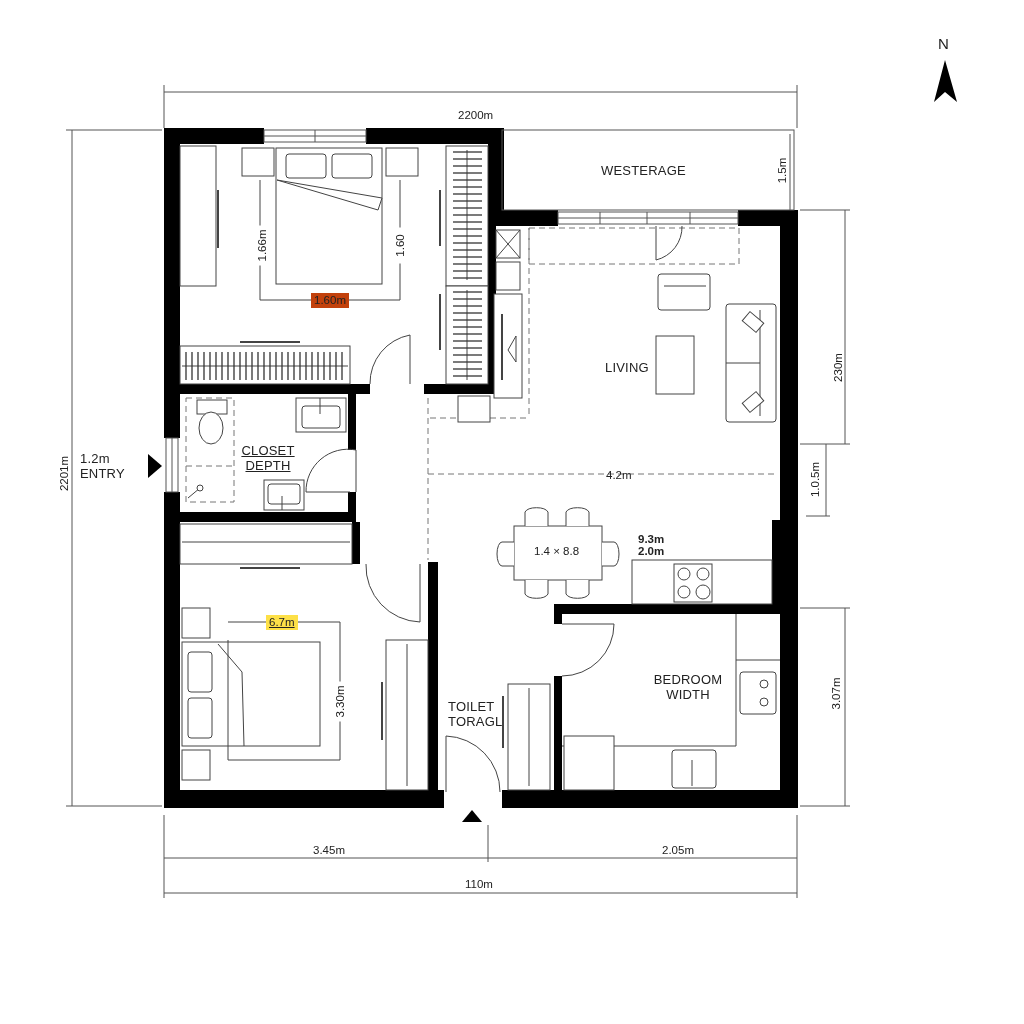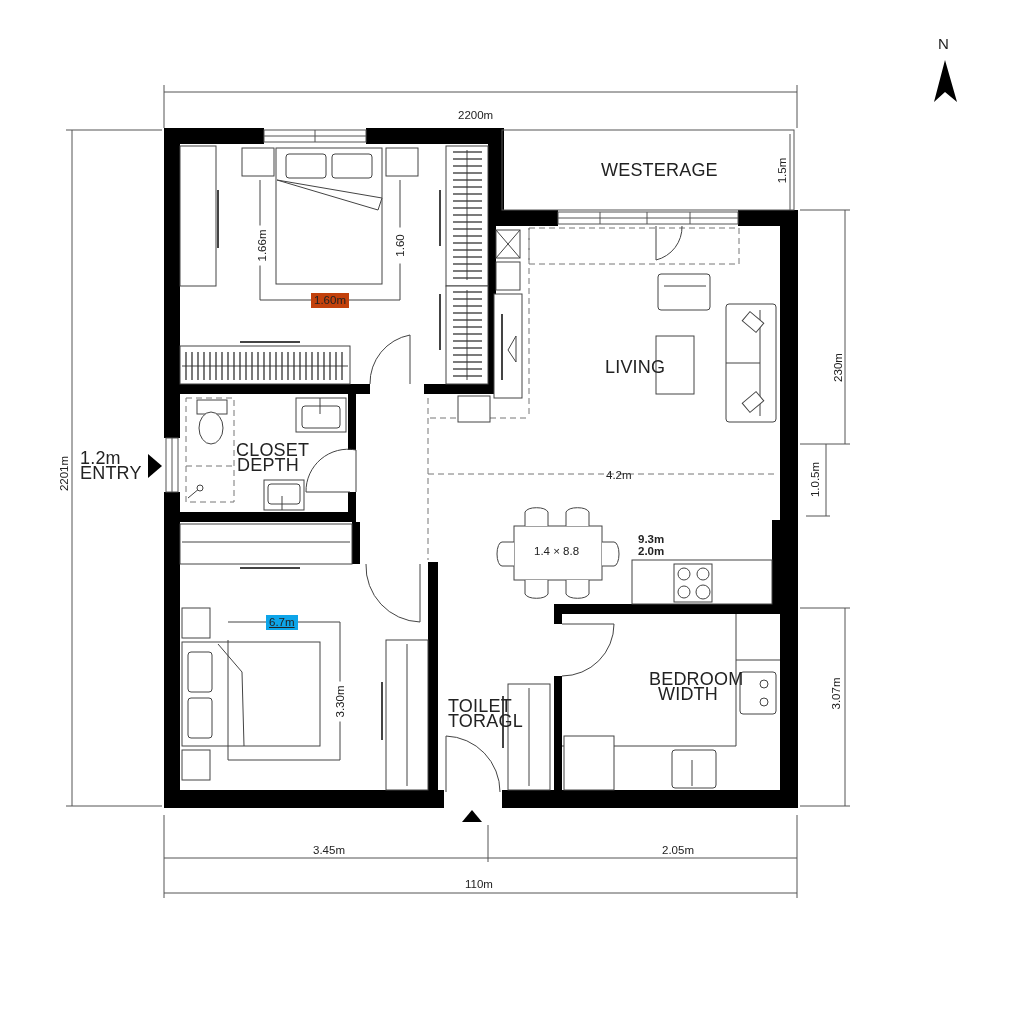--- a/index.html
+++ b/index.html
@@ -2,21 +2,21 @@
 <html><head>
 <meta charset="utf-8">
 <style>
   html, body { margin: 0; padding: 0; background: #ffffff; }
   body { width: 1024px; height: 1024px; position: relative; overflow: hidden;
          font-family: "Liberation Sans", "DejaVu Sans", sans-serif; color: #222; }
   #plan { position: absolute; left: 0; top: 0; width: 1024px; height: 1024px; }
   .lbl { position: absolute; font-size: 12px; color: #222; line-height: 15px; white-space: nowrap; }
   .lbl.center { text-align: center; }
   .lbl.vert { transform: rotate(-90deg); transform-origin: center center; }
-  .room-lbl { font-size: 18px; letter-spacing: 0.2px; }
+  .room-lbl { font-size: 13px; letter-spacing: 0.2px; }
   .dim-lbl { font-size: 11.5px; }
 </style>
 </head>
 <body>
 
 <svg id="plan" viewBox="0 0 1024 1024" xmlns="http://www.w3.org/2000/svg">
   <defs>
     <marker id="tick" markerWidth="6" markerHeight="6" refX="3" refY="3" orient="auto">
       <path d="M0,0 L6,6" stroke="#444" stroke-width="1"></path>
     </marker>
@@ -363,39 +363,39 @@
 <div class="lbl dim-lbl vert" style="left:814px;top:686px;width:44px;text-align:center;">3.07m</div>
 <div class="lbl dim-lbl" style="left:606px;top:468px;">4.2m</div>
 <div class="lbl dim-lbl" style="left:313px;top:843px;">3.45m</div>
 <div class="lbl dim-lbl" style="left:626px;top:843px;margin-left:36px;">2.05m</div>
 <div class="lbl dim-lbl" style="left:465px;top:877px;">110m</div>
 
 <div class="lbl room-lbl" style="left:601px;top:163px;">WESTERAGE</div>
 <div class="lbl dim-lbl vert" style="left:762px;top:163px;width:40px;text-align:center;">1.5m</div>
 <div class="lbl room-lbl" style="left:605px;top:360px;">LIVING</div>
 
-<div class="lbl room-lbl center" style="left:236px;top:443px;width:64px;">
+<div class="lbl room-lbl center" style="left:236px;top:443px;width:64px;text-decoration:underline;">
   <div>CLOSET</div>
   <div>DEPTH</div>
 </div>
 <div class="lbl room-lbl" style="left:80px;top:451px;">
   <div>1.2m</div>
   <div>ENTRY</div>
 </div>
 <div class="lbl room-lbl center" style="left:639px;top:672px;width:78px;margin-left:10px;">
   <div>BEDROOM</div>
   <div>WIDTH</div>
 </div>
 <div class="lbl room-lbl" style="left:448px;top:699px;">
   <div>TOILET</div>
   <div>TORAGL</div>
 </div>
 
 <div class="lbl dim-lbl" style="left:311px;top:293px;background:#c2410c;padding:0 3px;">1.60m</div>
 <div class="lbl dim-lbl vert" style="left:242px;top:238px;width:40px;text-align:center;background:#fff;">1.66m</div>
 <div class="lbl dim-lbl vert" style="left:382px;top:238px;width:36px;text-align:center;background:#fff;">1.60</div>
-<div class="lbl dim-lbl" style="left:266px;top:615px;background:#0ea5e9;padding:0 3px;text-decoration:underline;">6.7m</div>
+<div class="lbl dim-lbl" style="left:266px;top:615px;background:#fde047;padding:0 3px;text-decoration:underline;">6.7m</div>
 <div class="lbl dim-lbl vert" style="left:320px;top:694px;width:40px;text-align:center;background:#fff;">3.30m</div>
 <div class="lbl dim-lbl" style="left:534px;top:544px;">1.4 × 8.8</div>
 <div class="lbl dim-lbl" style="left:638px;top:533px;line-height:12px;font-weight:bold;">
   <div>9.3m</div>
   <div>2.0m</div>
 </div>
 
 </body></html>

